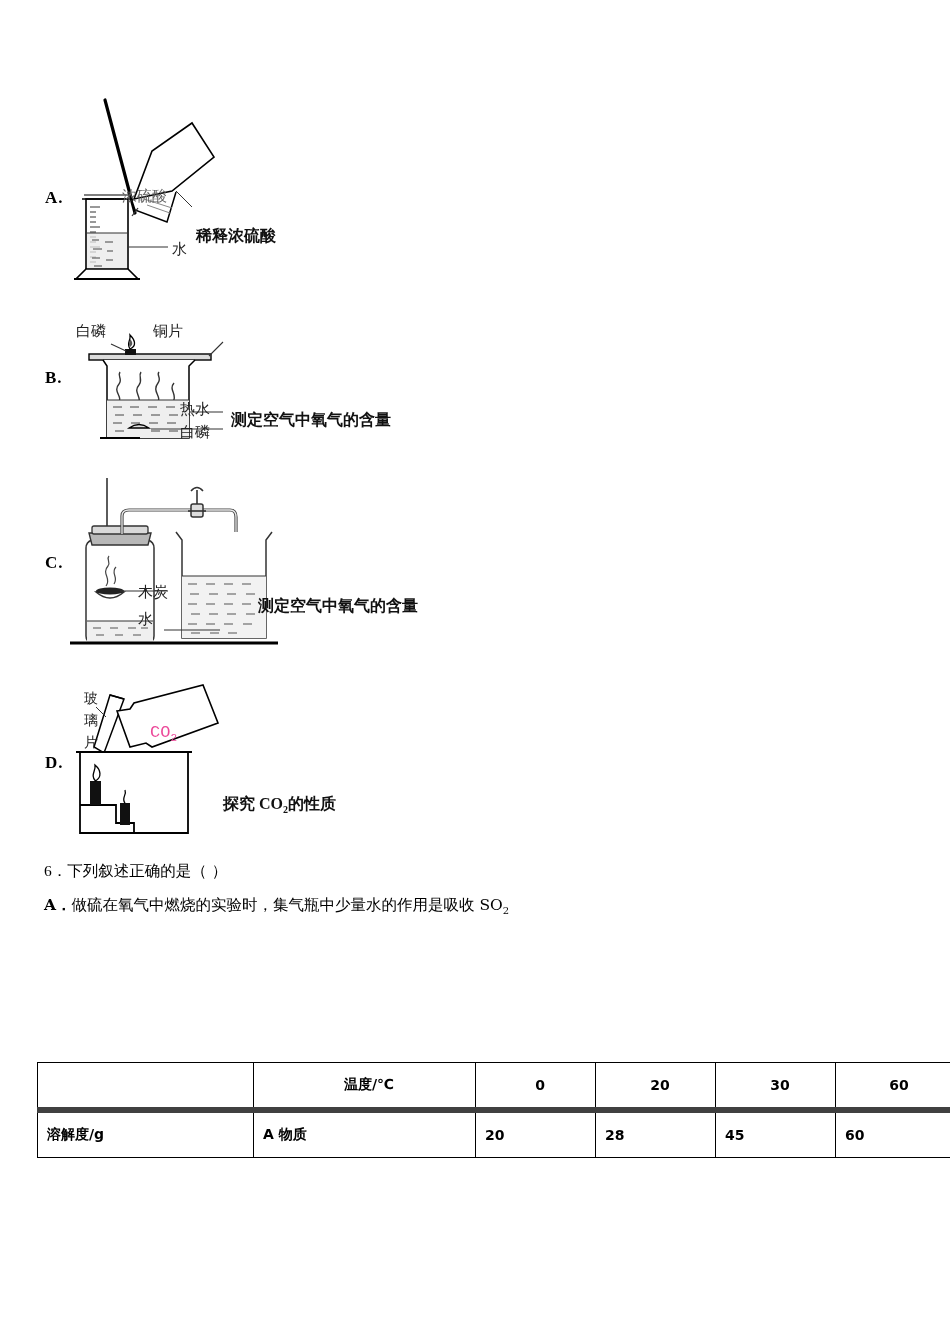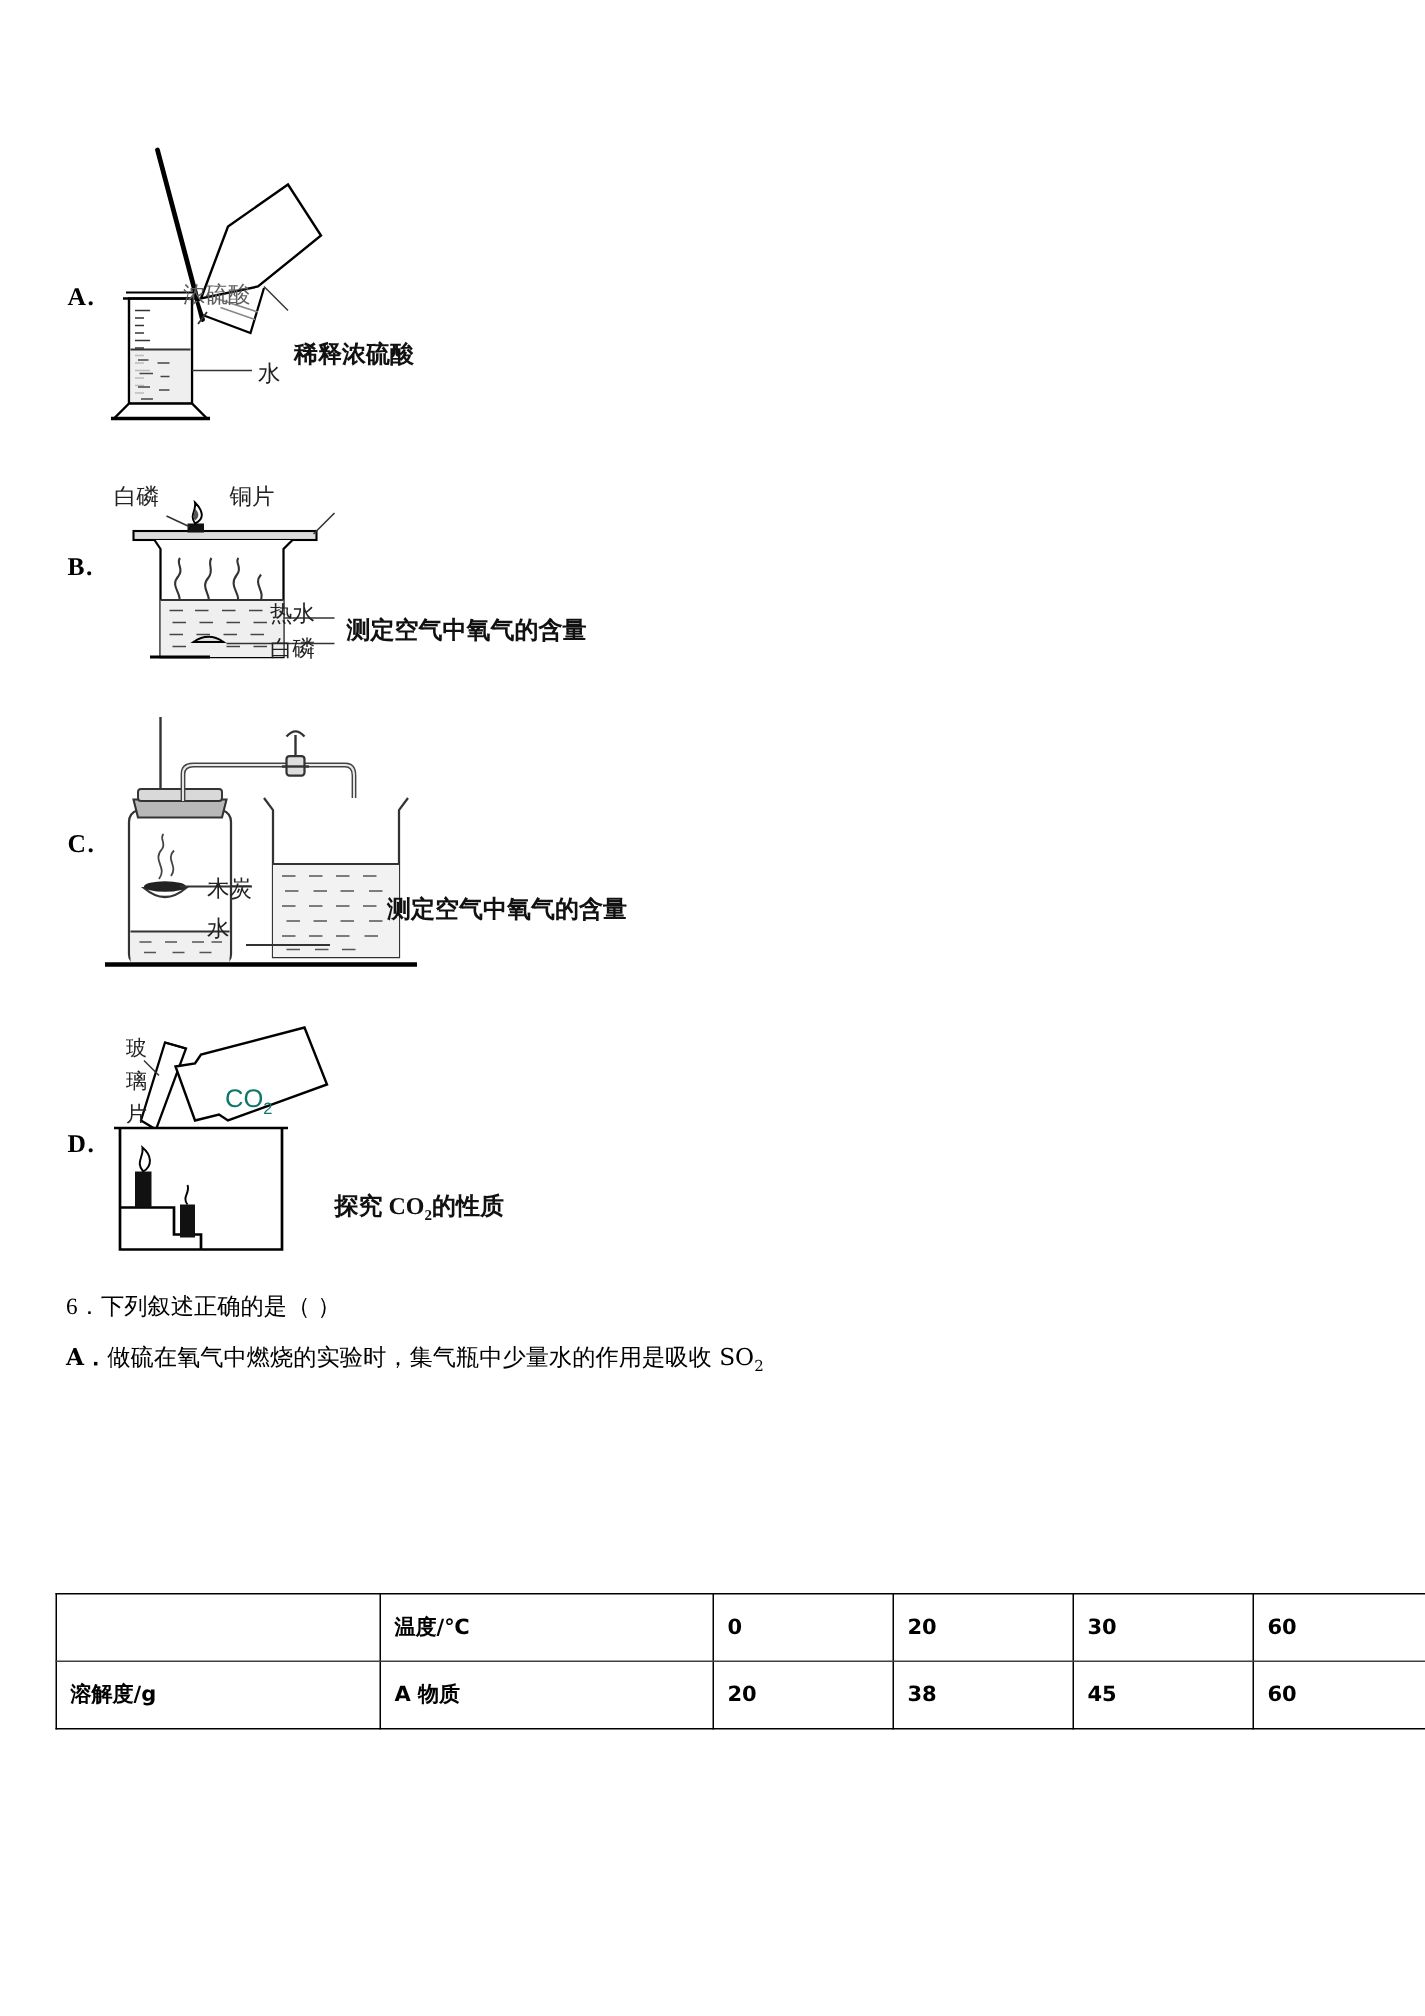--- a/index.html
+++ b/index.html
@@ -72,21 +72,21 @@
     font-size: 14px;
     font-weight: bold;
   }
   .soltable td {
     border: 1px solid #000;
     height: 44px;
     padding: 0 0 0 9px;
     vertical-align: middle;
     color: #000;
   }
-  .soltable tr.row-head td { border-bottom: 1px solid #404040; }
+  .soltable tr.row-head td { border-bottom: 6px solid #404040; text-align: center; }
   .soltable td.c0 { width: 206px; }
   .soltable td.c1 { width: 212px; }
   .soltable td.cv { width: 110px; }
   .soltable td.cv-last { width: 108px; }
 </style>
 </head>
 <body>
 
 <div class="page">
 
@@ -315,21 +315,21 @@
       <path d="M24 22 L34 32" stroke="#333" stroke-width="1"></path>
     </svg>
   </div>
 
   <div style="position:absolute; left:84px; top:690px; width:20px;">
     <div class="diaglabel small" style="position:relative; left:0; top:0;">玻</div>
     <div class="diaglabel small" style="position:relative; left:0; top:4px;">璃</div>
     <div class="diaglabel small" style="position:relative; left:0; top:8px;">片</div>
   </div>
 
-  <div style="position:absolute; left:150px; top:723px; font-family:Liberation Sans, sans-serif; font-size:17px; color:#0f766e;">
+  <div style="position:absolute; left:150px; top:723px; font-family:Liberation Mono, monospace; font-size:17px; color:#ec4899;">
     <span>CO</span><sub style="font-size:11px;">2</sub>
   </div>
 
   <div class="caption" style="left:223px; top:754px;">
     <span>探究 CO</span><sub style="font-size:10px;">2</sub><span>的性质</span>
   </div>
 
   <div class="qtext" style="left:44px; top:861px;">
     <span class="qnum">6．</span><span>下列叙述正确的是（      ）</span>
   </div>
@@ -349,20 +349,20 @@
         <td class="c1">温度/℃</td>
         <td class="cv">0</td>
         <td class="cv">20</td>
         <td class="cv">30</td>
         <td class="cv-last">60</td>
       </tr>
       <tr>
         <td class="c0">溶解度/g</td>
         <td class="c1">A 物质</td>
         <td class="cv">20</td>
-        <td class="cv">38</td>
+        <td class="cv">28</td>
         <td class="cv">45</td>
         <td class="cv-last">60</td>
       </tr>
     </tbody>
   </table>
 
 </div>
 
 </body></html>

